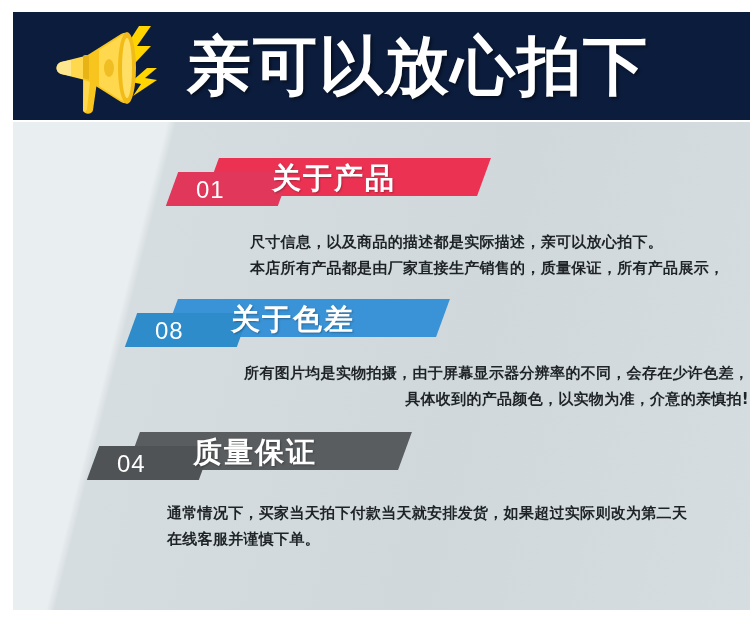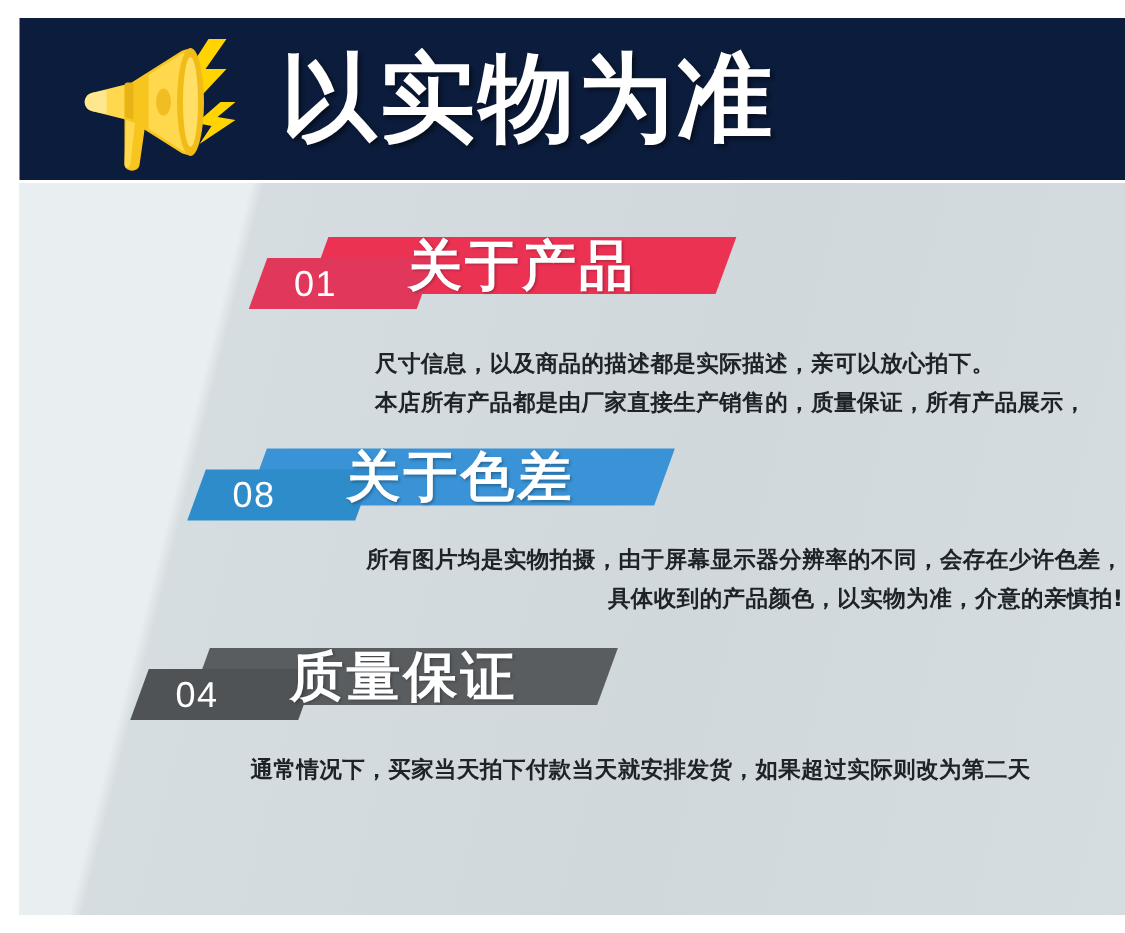--- a/index.html
+++ b/index.html
@@ -120,21 +120,21 @@
     letter-spacing: 1px;
     font-family: "Liberation Sans", sans-serif;
   }
   .banner-title {
     position: absolute;
     left: 100px;
     top: 3px;
     height: 34px;
     line-height: 34px;
     color: #ffffff;
-    font-size: 36px;
+    font-size: 29px;
     font-weight: bold;
     letter-spacing: 2px;
     white-space: nowrap;
     text-shadow: 1px 1px 2px rgba(0,0,0,0.28);
     font-family: "DejaVu Sans", "Liberation Sans", sans-serif;
   }
 
   
   .c-red   .banner-bar { background: #ec3253; }
   .c-red   .banner-tab { background: #e0375a; }
@@ -175,21 +175,21 @@
       <path d="M18,42 L42,36 L42,60 L18,54 C12,52 12,44 18,42 Z" fill="#ffd84d"></path>
       <path d="M18,42 L28,40 L28,56 L18,54 C12,52 12,44 18,42 Z" fill="#ffe790"></path>
       <rect x="40" y="35" width="6" height="26" rx="2" fill="#e8b415"></rect>
 
       <path d="M40,58 L54,62 L50,90 C49,95 41,95 40,90 Z" fill="#f7c51e"></path>
       <path d="M41,60 L47,62 L44,89 C43,93 40,93 40,89 Z" fill="#ffd84d"></path>
 
       <ellipse cx="66" cy="48" rx="5" ry="9" fill="#f0be22"></ellipse>
     </svg>
 
-    <div class="header-title">以实物为准</div>
+    <div class="header-title">亲可以放心拍下</div>
   </div>
 
   <div class="body-panel">
     <div class="content">
 
       <div class="section c-red" style="left:117px; top:36px;">
         <div class="banner">
           <div class="banner-bar"></div>
           <div class="banner-tab"></div>
           <div class="banner-num">01</div>
@@ -220,18 +220,19 @@
         <div class="banner">
           <div class="banner-bar"></div>
           <div class="banner-tab"></div>
           <div class="banner-num">04</div>
           <div class="banner-title">质量保证</div>
         </div>
       </div>
 
       <div class="para" style="left:112px; top:378px; width:580px;">
         <div>通常情况下，买家当天拍下付款当天就安排发货，如果超过实际则改为第二天</div>
+        <div>在线客服并谨慎下单。</div>
       </div>
 
     </div>
   </div>
 
 </div>
 
 </body></html>

